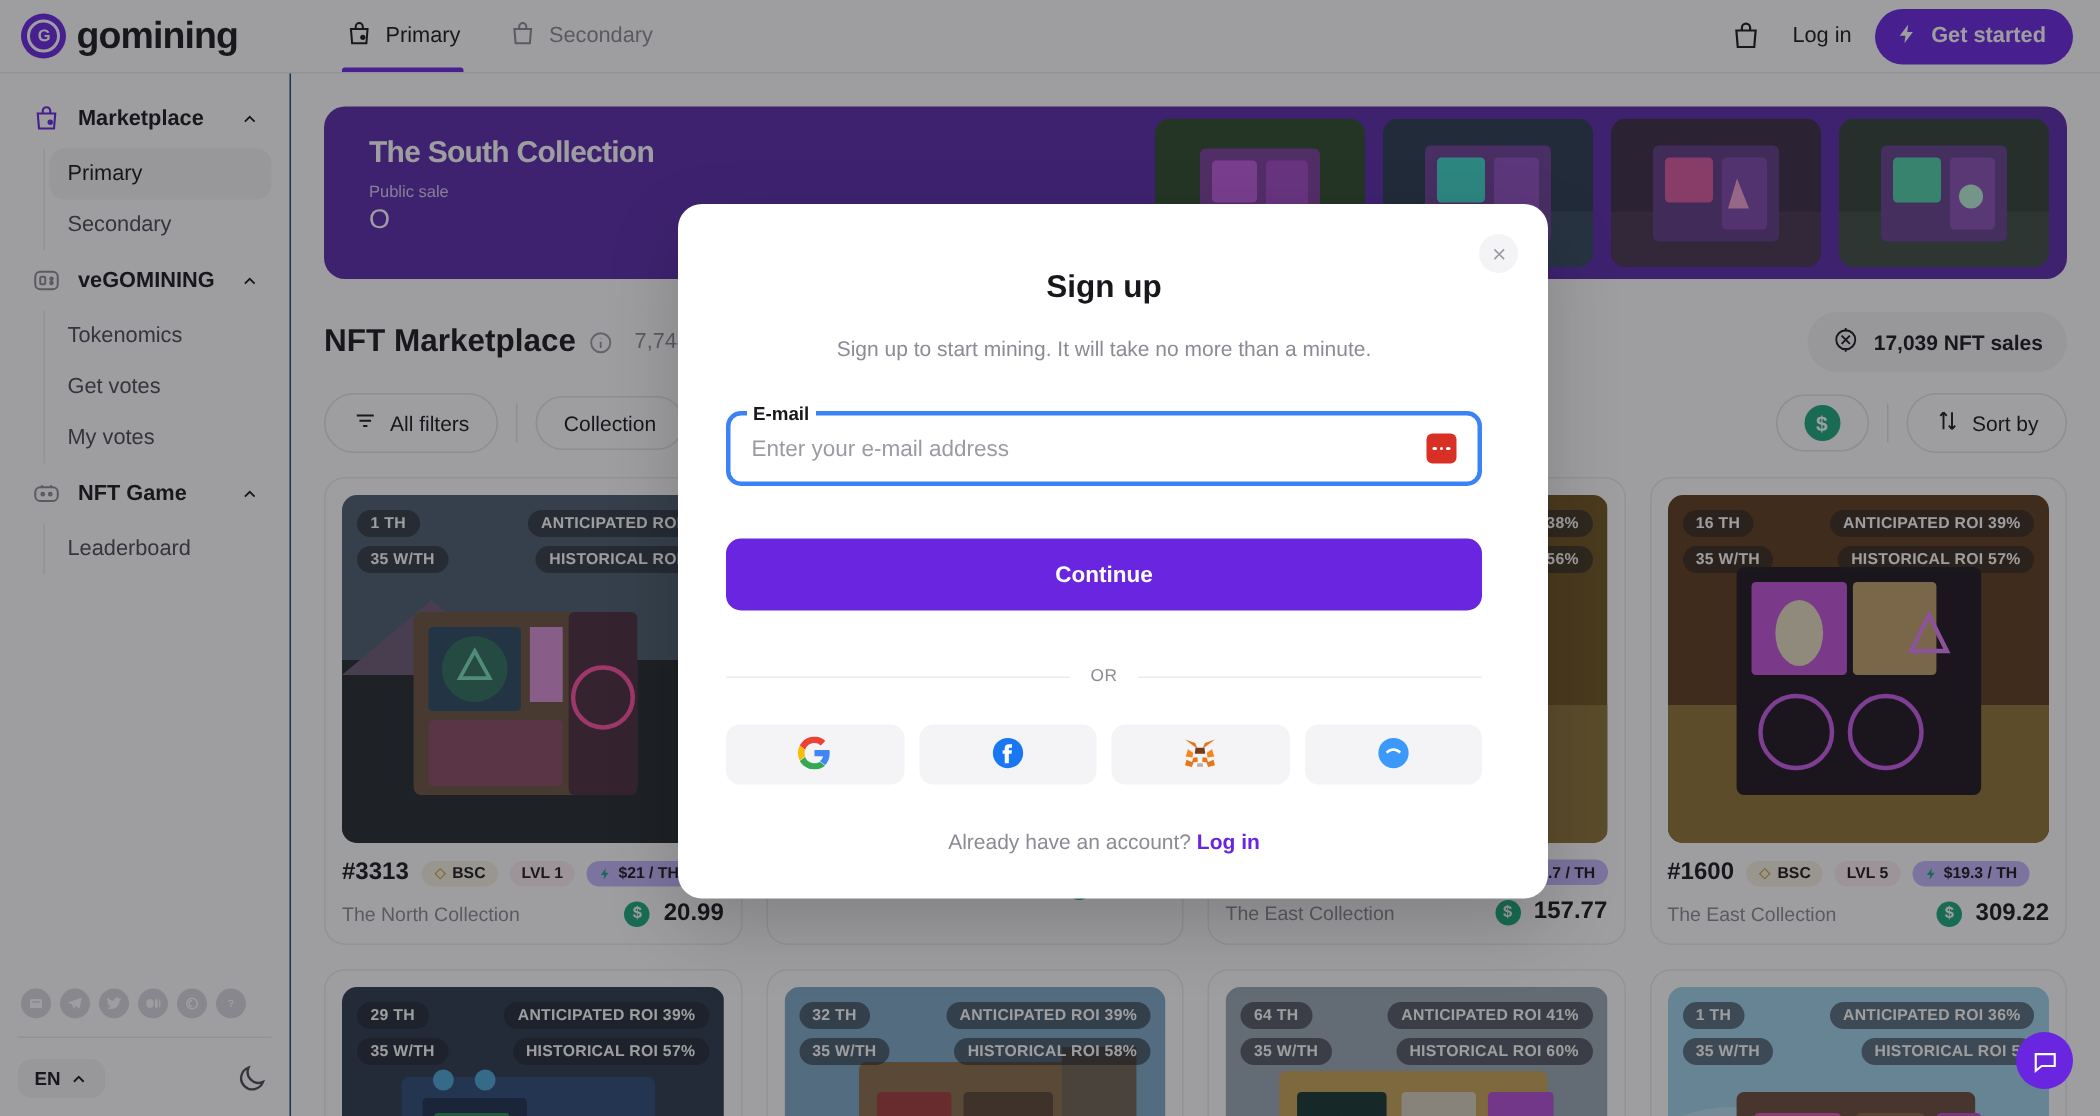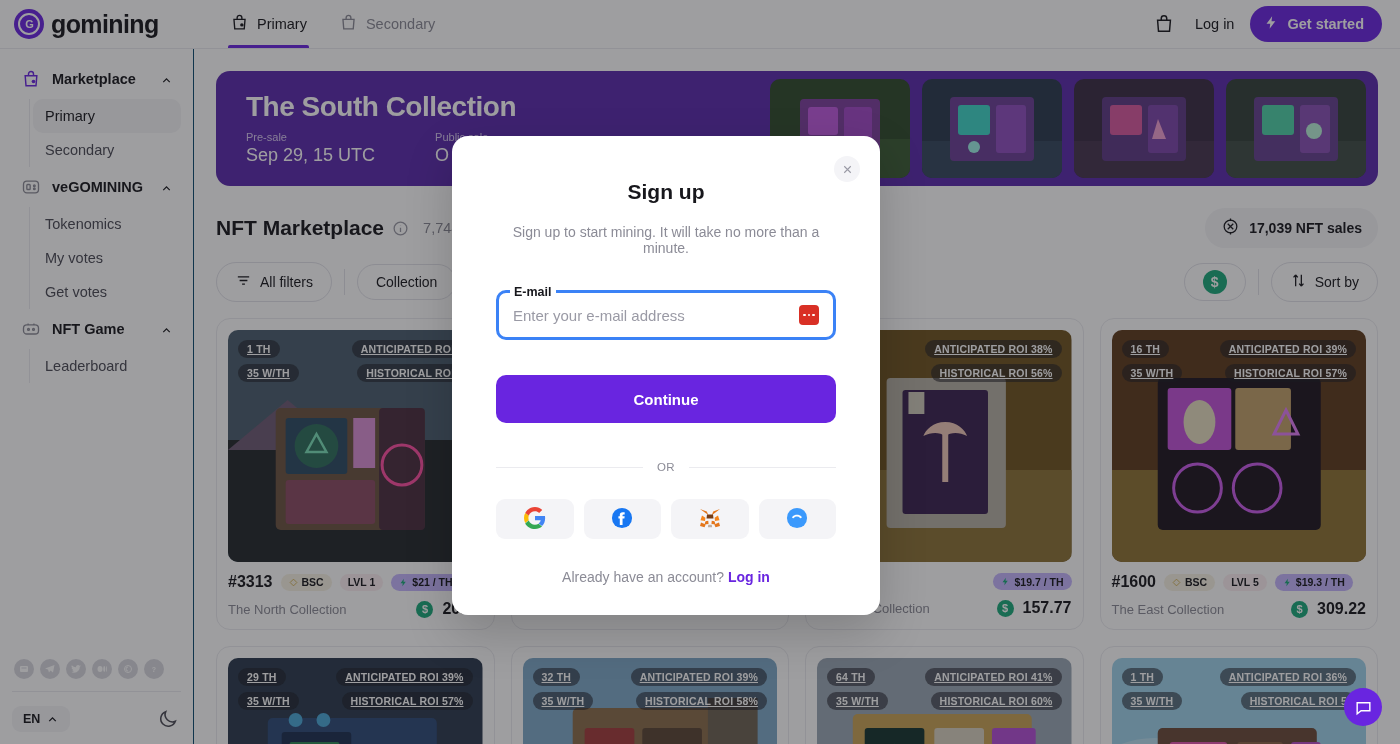--- a/index.html
+++ b/index.html
@@ -107,21 +107,21 @@
   .theme-toggle { width: 26px; height: 26px; cursor: pointer; display:flex; align-items:center; justify-content:center; }
 
   
   .main { position: absolute; top: 49px; left: 194px; right: 0; bottom: 0; padding: 22px 22px 0 22px; overflow: hidden; }
 
   .banner {
     height: 115px; border-radius: 14px; background: #5b2aad;
     display: flex; overflow: hidden; position: relative;
   }
   .banner-text { padding: 20px 0 0 30px; flex: 1; }
-  .banner-title { font-size: 28px; font-weight: 700; color: #fff; letter-spacing: -0.5px; }
+  .banner-title { font-size: 20px; font-weight: 700; color: #fff; letter-spacing: -0.5px; }
   .banner-sales { display: flex; gap: 60px; margin-top: 8px; }
   .bs-label { font-size: 11px; color: #d7c9f0; }
   .bs-value { font-size: 18px; color: #fff; font-weight: 400; margin-top: 2px; }
   .banner-thumbs { display: flex; gap: 12px; padding: 8px 12px 8px 0; align-items: center; }
   .bthumb { width: 140px; height: 99px; border-radius: 10px; overflow: hidden; position: relative; }
 
   .sect-head { display: flex; align-items: center; margin: 22px 0 14px 0; }
   .sect-title { font-size: 21px; font-weight: 700; color: #17171c; }
   .info-icon { width: 17px; height: 17px; margin-left: 8px; color: #9a9aa5; }
   .nft-count { font-size: 14.5px; color: #8b8b96; margin-left: 14px; }
@@ -160,21 +160,21 @@
     background: #fff;
   }
   .card-img {
     height: 232px; border-radius: 10px; position: relative; overflow: hidden;
   }
   .badges { position: absolute; inset: 0; padding: 10px; pointer-events: none; }
   .badge-row { display: flex; justify-content: space-between; margin-bottom: 6px; }
   .badge {
     background: rgba(30,30,36,.55); color: #fff;
     border-radius: 13px; padding: 3px 9px; font-size: 10.5px; font-weight: 600;
-    letter-spacing: .2px; white-space: nowrap; text-decoration: underline;
+    letter-spacing: .2px; white-space: nowrap;
   }
   .card-meta { display: flex; align-items: center; gap: 8px; margin-top: 11px; }
   .card-id { font-size: 16px; font-weight: 700; color: #17171c; }
   .tag {
     display: flex; align-items: center; gap: 4px;
     border-radius: 10px; padding: 2.5px 8px; font-size: 10.5px; font-weight: 700;
   }
   .tag-bsc { background: #f7f2e3; color: #17171c; }
   .tag-lvl { background: #fbeef1; color: #17171c; }
   .tag-th { background: #c4b5fd; color: #17171c; }
@@ -184,23 +184,23 @@
   .price-coin {
     width: 17px; height: 17px; border-radius: 50%; background: #1ba97a;
     color: #fff; font-size: 11px; font-weight: 700;
     display: flex; align-items: center; justify-content: center;
   }
   .price { font-size: 16px; font-weight: 700; color: #17171c; }
 
   
   .modal {
     position: absolute; z-index: 60;
-    left: 452px; top: 136px; width: 428px;
+    left: 452px; top: 136px; width: 580px;
     background: #fff; border-radius: 16px;
-    padding: 0 44px 30px 44px;
+    padding: 0 44px 30px 32px;
     box-shadow: 0 18px 48px rgba(0,0,0,.18);
   }
   .modal-close {
     position: absolute; top: 20px; right: 20px;
     width: 26px; height: 26px; border-radius: 50%;
     background: #f4f4f7; border: none; cursor: pointer;
     display: flex; align-items: center; justify-content: center;
     color: #9a9aa5;
   }
   .modal-title { text-align: center; font-size: 21px; font-weight: 700; padding-top: 44px; }
@@ -339,22 +339,22 @@
         </span>
         <span class="label">veGOMINING</span>
         <span class="chev">
           <svg viewBox="0 0 24 24" fill="none" stroke="currentColor" stroke-width="2.2">
               <path d="M6 15l6-6 6 6"></path>
             </svg>
         </span>
       </div>
       <div class="side-children">
         <div class="side-child">Tokenomics</div>
+        <div class="side-child">Get votes</div>
         <div class="side-child">My votes</div>
-        <div class="side-child">Get votes</div>
       </div>
 
       <div class="side-group-head">
         <span class="gicon">
           <svg viewBox="0 0 24 24" fill="none" stroke="#8b8b96" stroke-width="1.6" width="20" height="20">
               <rect x="3" y="7" width="18" height="11" rx="4"></rect>
               <circle cx="9" cy="12.5" r="1.1"></circle>
               <circle cx="15" cy="12.5" r="1.1"></circle>
               <path d="M8 5.5l1 1.5M16 5.5l-1 1.5"></path>
             </svg>
@@ -425,24 +425,20 @@
       </div>
     </div>
   </div>
 
   <div class="main">
 
     <div class="banner">
       <div class="banner-text">
         <div class="banner-title">The South Collection</div>
         <div class="banner-sales">
-          <div>
-            <div class="bs-label">Pre-sale</div>
-            <div class="bs-value">Sep 29, 15 UTC</div>
-          </div>
           <div>
             <div class="bs-label">Public sale</div>
             <div class="bs-value">O</div>
           </div>
         </div>
       </div>
       <div class="banner-thumbs">
         <div class="bthumb">
           <svg viewBox="0 0 140 99" width="140" height="99" preserveAspectRatio="none">
             <rect width="140" height="99" fill="#2f4a2c"></rect>

